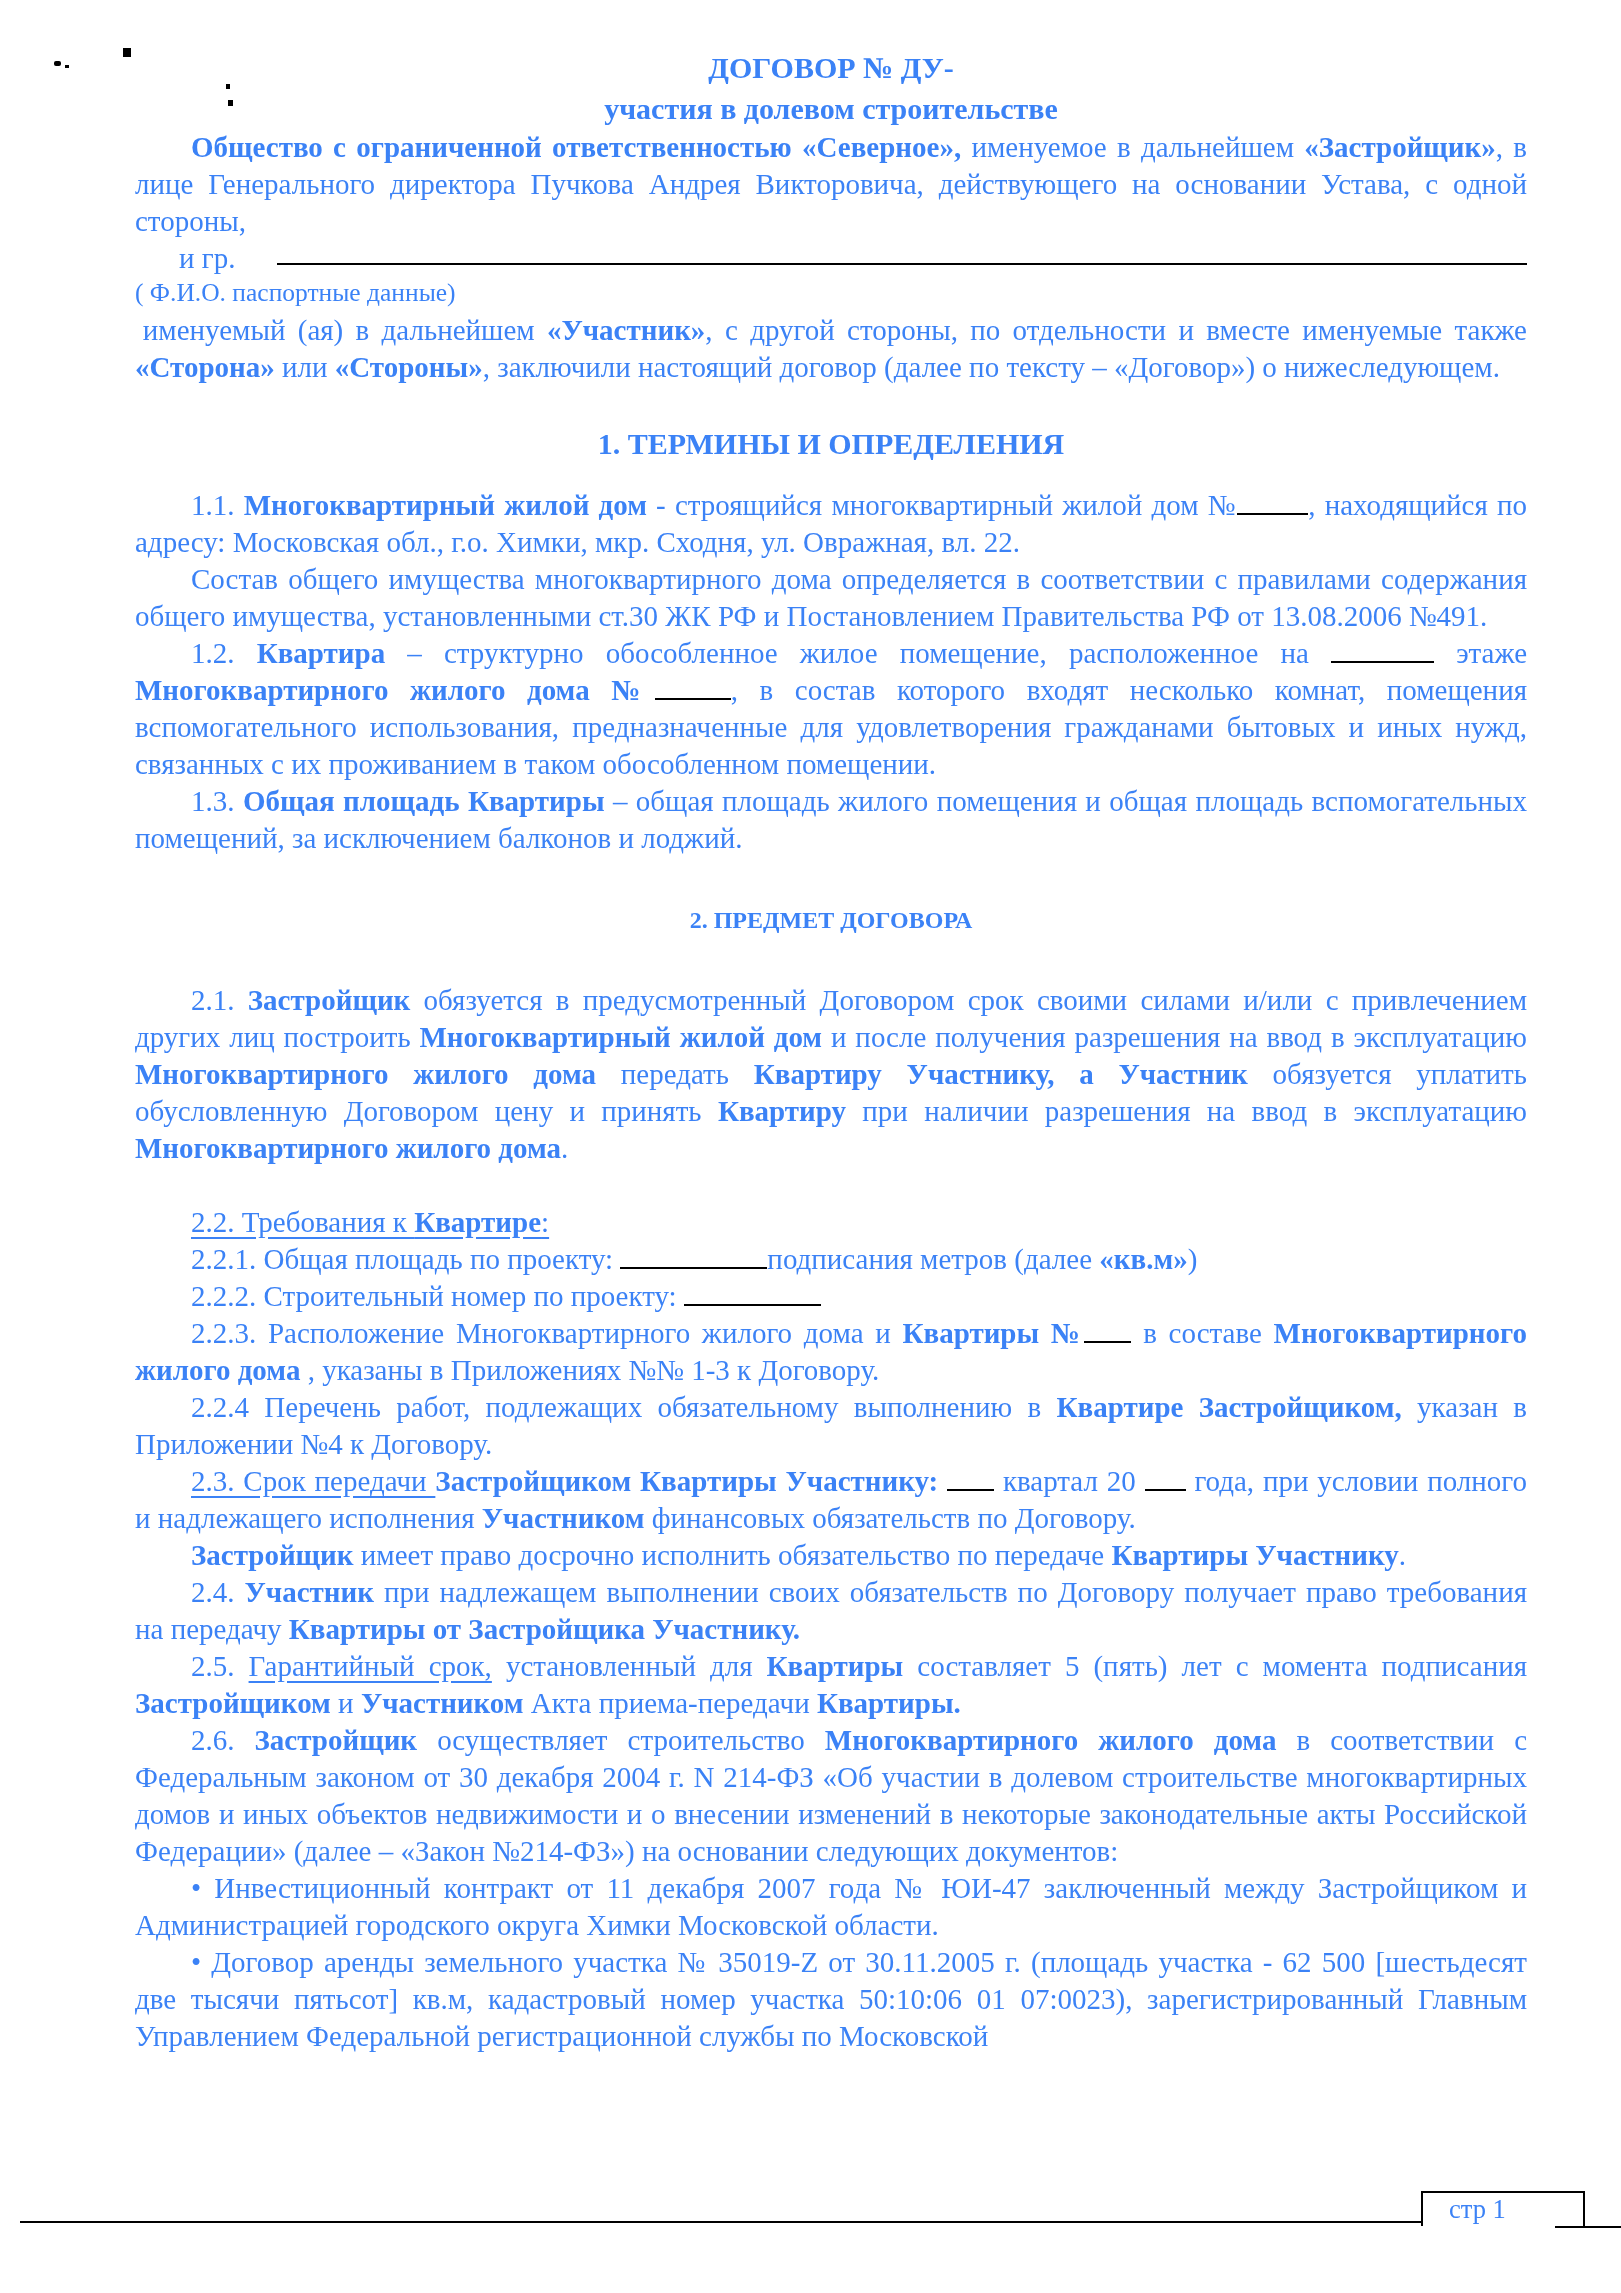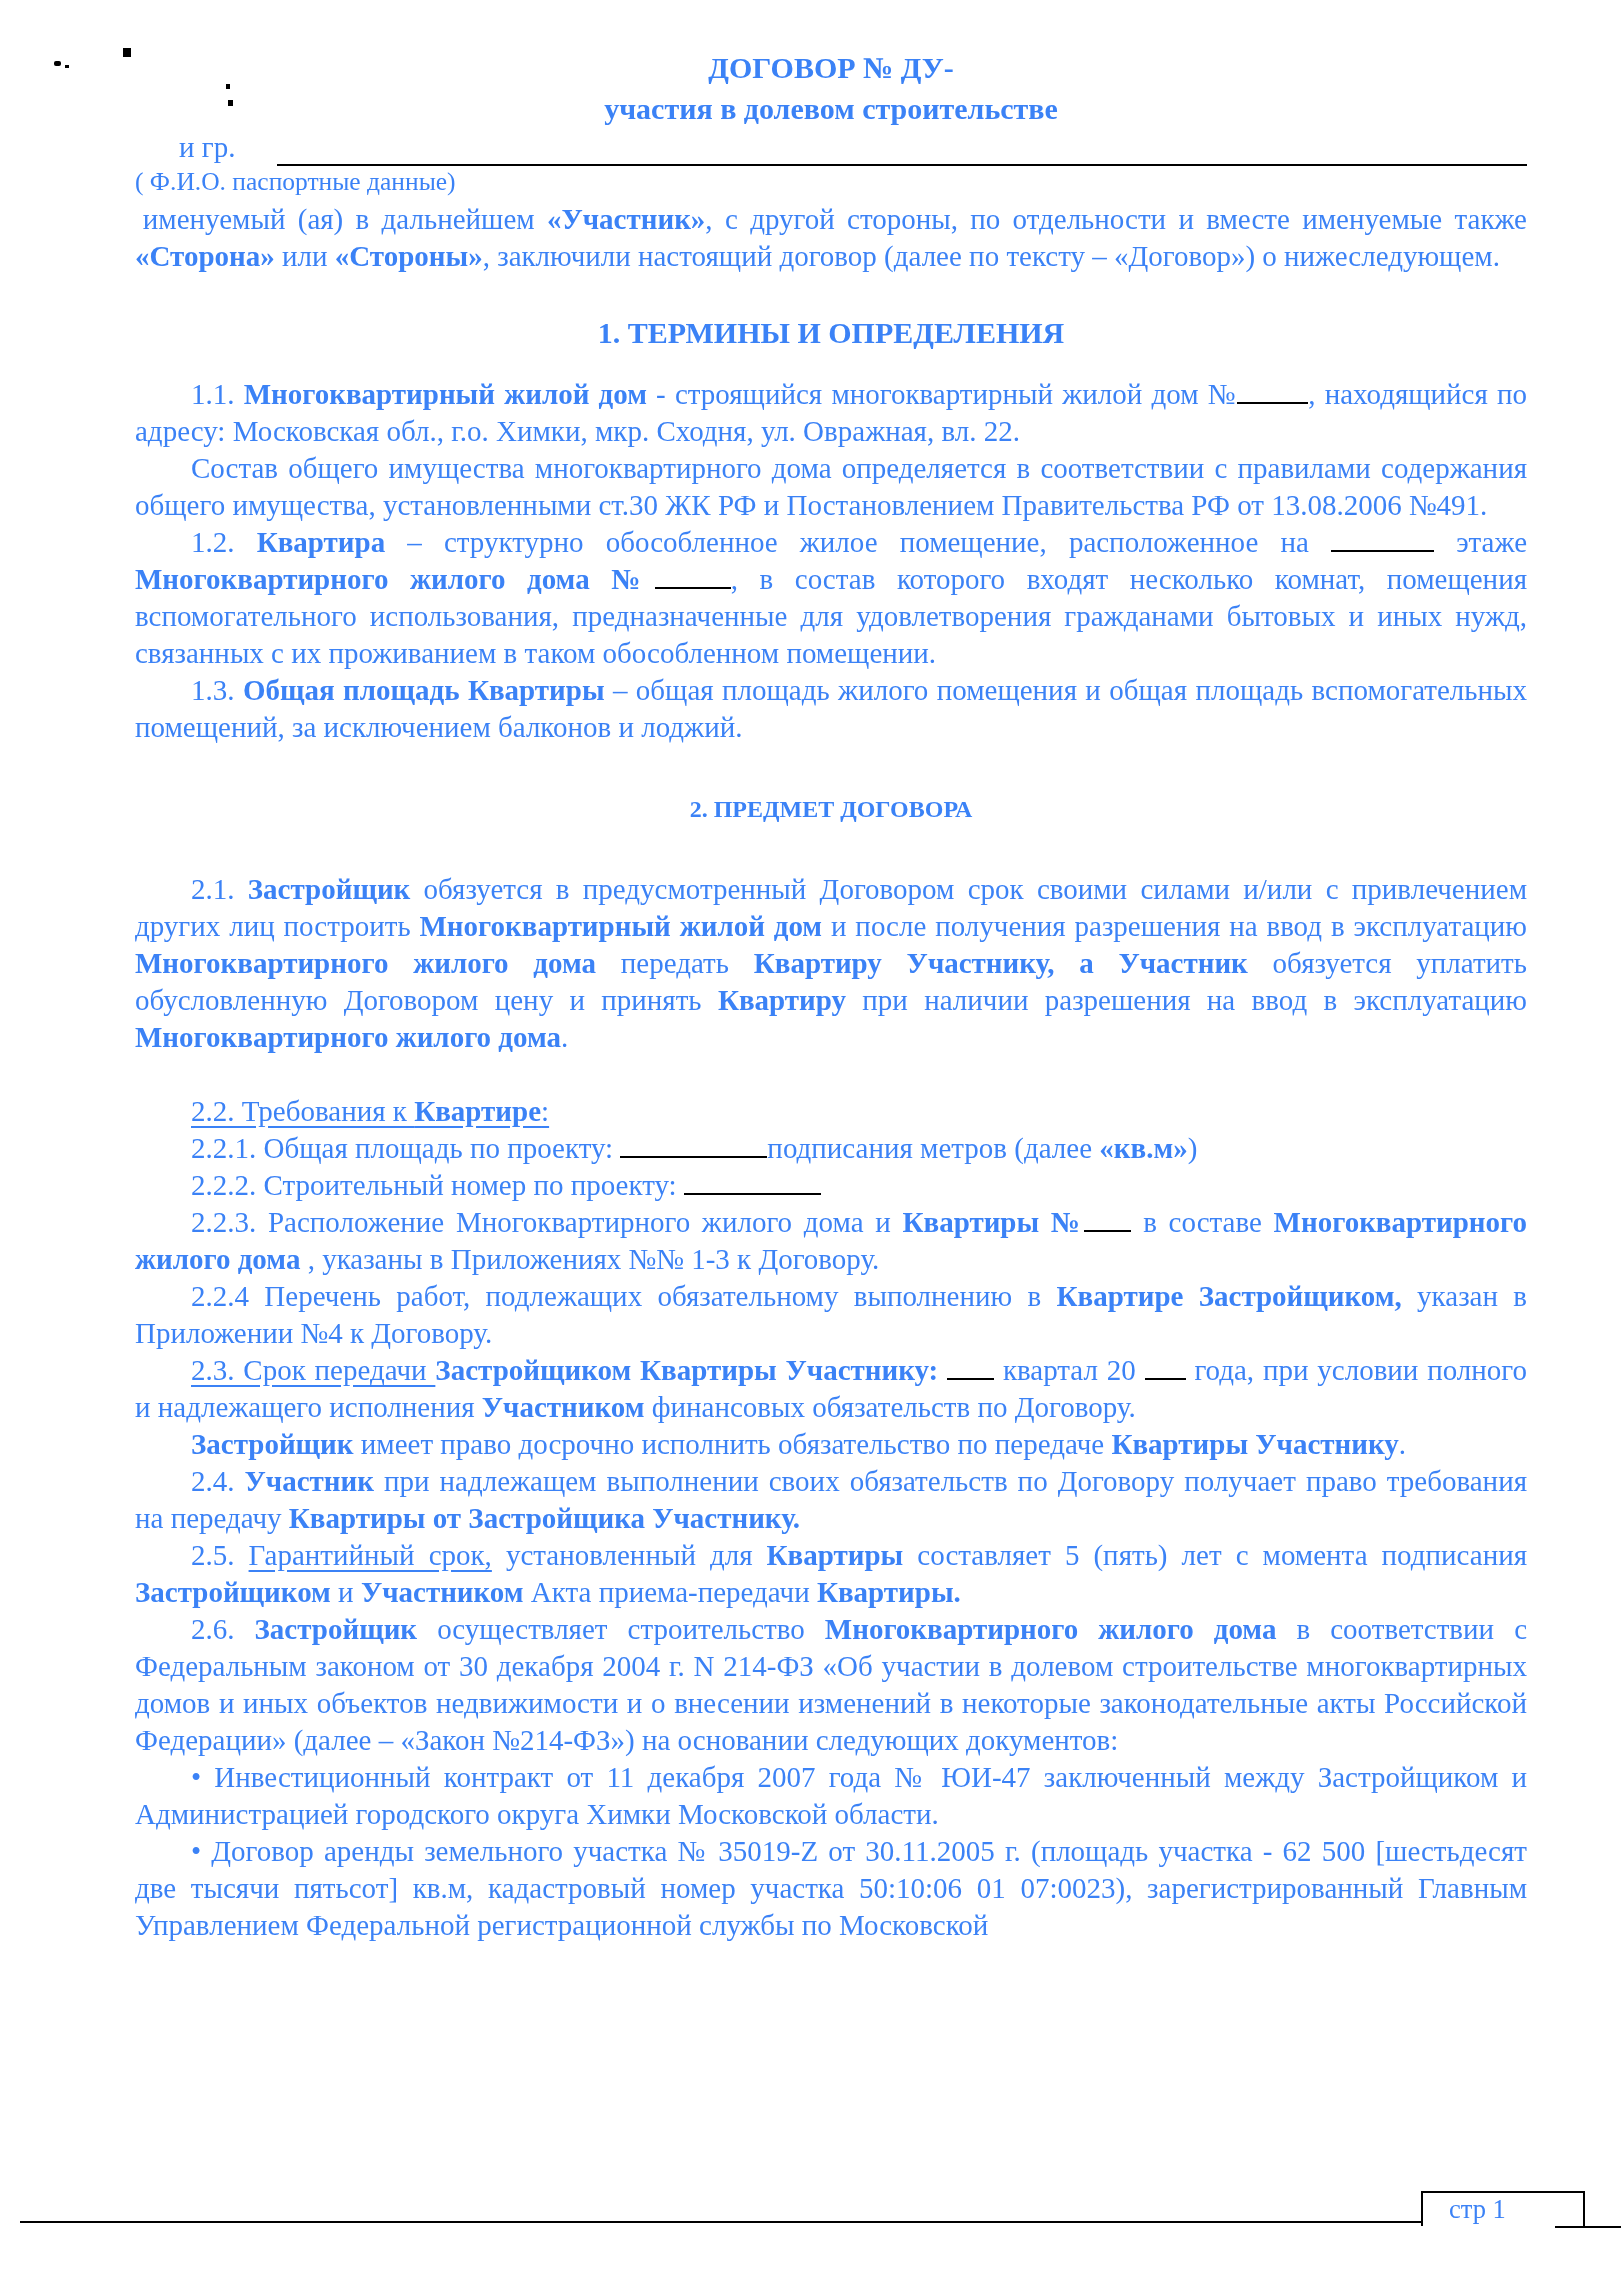--- a/index.html
+++ b/index.html
@@ -41,21 +41,21 @@
   }
   .heading{
     text-align:center;font-weight:bold;font-size:30px;
     margin:39px 0 25.5px 0;text-indent:0;
   }
   .heading2{
     text-align:center;font-weight:bold;font-size:24px;
     margin:45px 0 43px 0;text-indent:0;
   }
   .fio-row{
-    display:flex;align-items:flex-end;margin:0;
+    display:flex;align-items:flex-start;margin:0;
     padding-left:44px;
     gap:36px;
   }
   .fio-row .fill{
     flex:1;border-bottom:2.9px solid #000;height:0.8em;margin-left:5.9px;
   }
   .fio-caption{
     text-align:left;font-size:25.5px;line-height:31px;margin:0 0 3.9px 0;
   }
   .footer-line-left{
@@ -91,20 +91,21 @@
   <span class="speck sp3"></span>
   <span class="speck sp4"></span>
   <span class="speck sp5"></span>
 
   <div class="content">
 
     <div class="title">ДОГОВОР № ДУ-</div>
     <div class="title">участия в долевом строительстве</div>
 
 
+    <p class="para"><span class="b">Общество с ограниченной ответственностью «Северное»,</span><span> именуемое в дальнейшем </span><span class="b">«Застройщик»</span><span>, в лице Генерального директора Пучкова Андрея Викторовича, действующего на основании Устава, с одной стороны,</span></p>
 
     <div class="fio-row">
       <span>и гр.</span>
       <span class="fill"></span>
     </div>
     <div class="fio-caption">( Ф.И.О. паспортные данные)</div>
 
     <p class="para" style="text-indent:7.8px;"><span>именуемый (ая) в дальнейшем </span><span class="b">«Участник»</span><span>, с другой стороны, по отдельности и вместе именуемые также </span><span class="b">«Сторона»</span><span> или </span><span class="b">«Стороны»</span><span>, заключили настоящий договор (далее по тексту – «Договор») о нижеследующем.</span></p>
 
     <div class="heading">1. ТЕРМИНЫ И ОПРЕДЕЛЕНИЯ</div>

